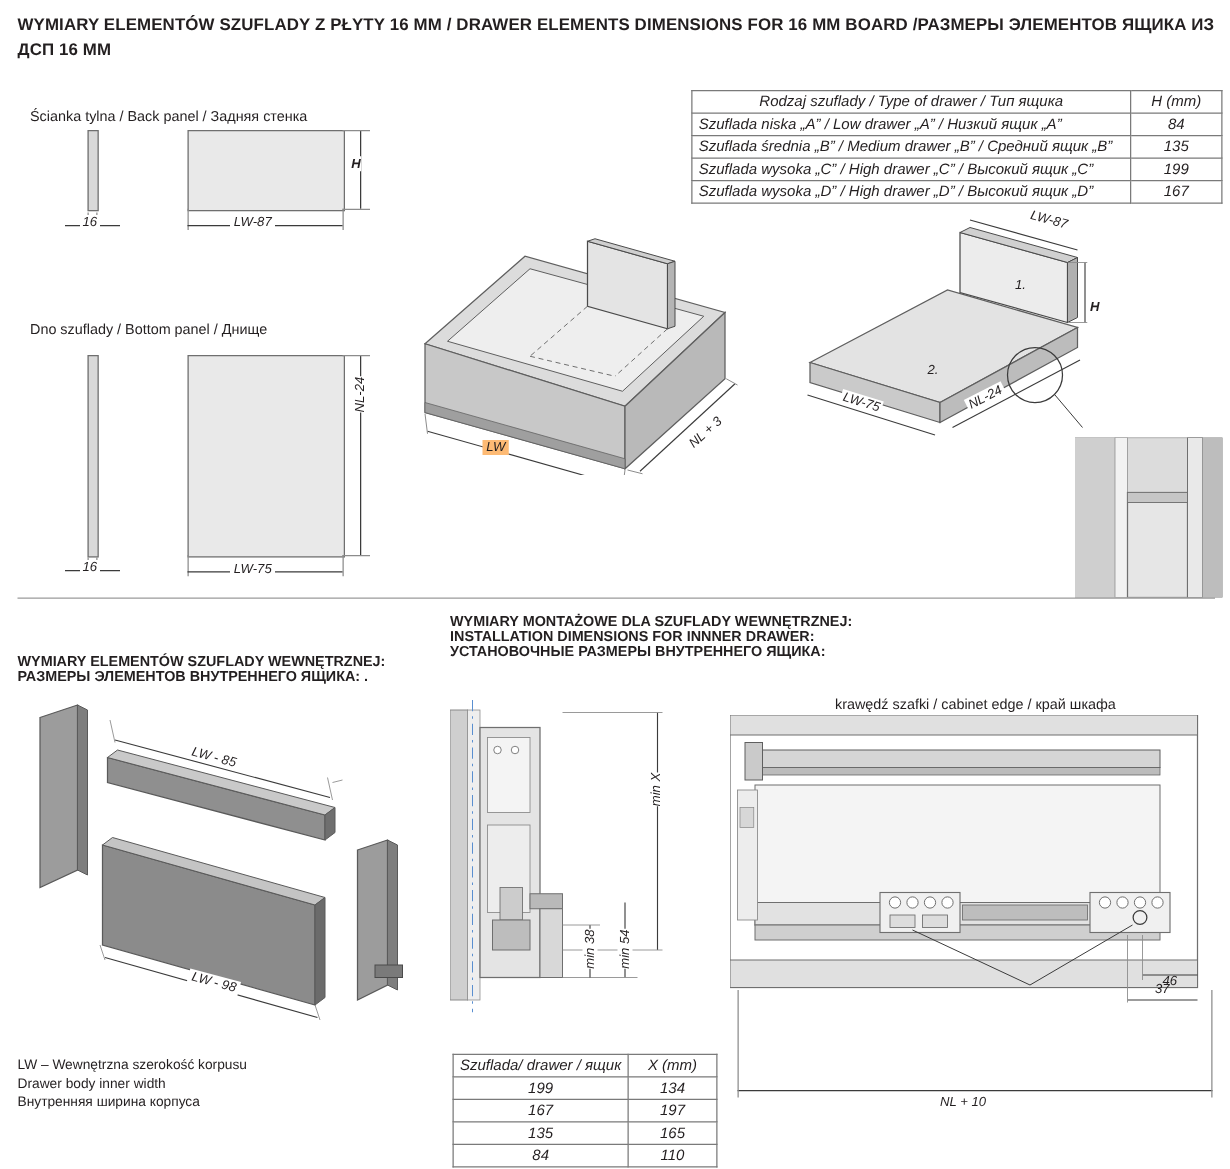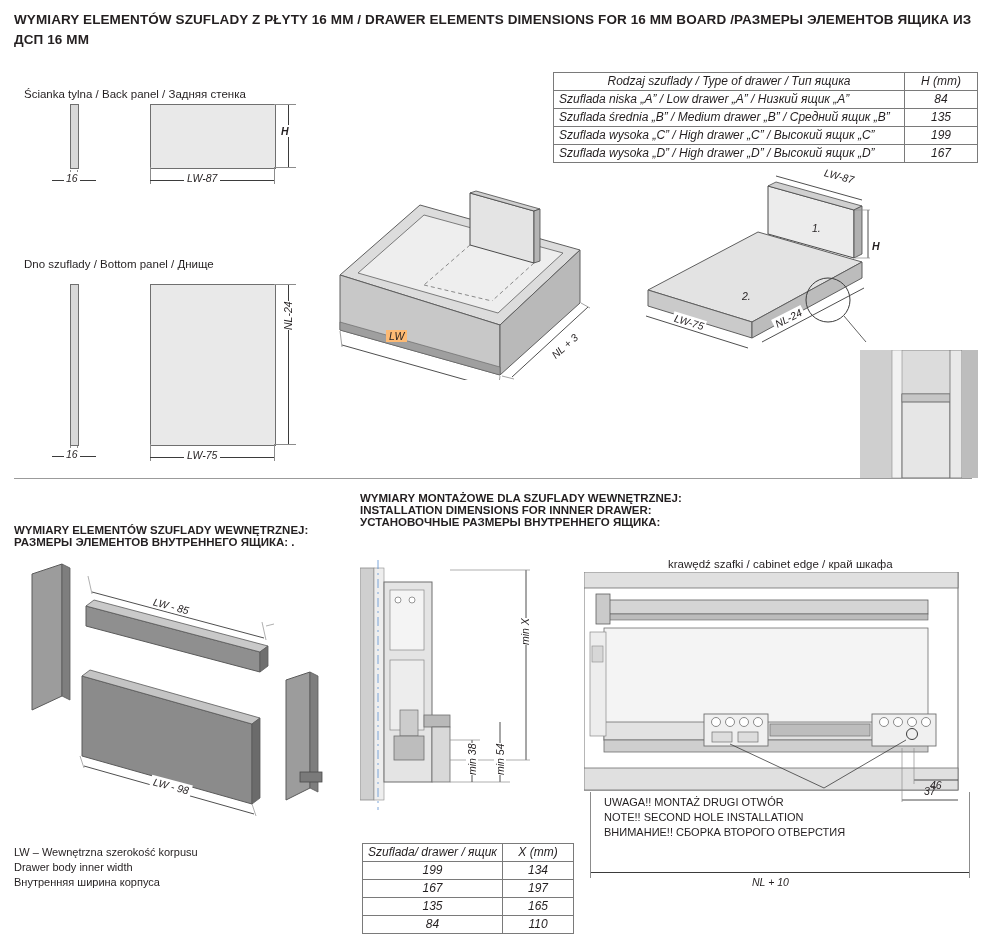--- a/index.html
+++ b/index.html
@@ -153,21 +153,21 @@
 
       <line x1="22" y1="200" x2="178" y2="244" stroke="#3b3b3b" stroke-width="0.9"></line>
       <line x1="20" y1="186" x2="22" y2="202" stroke="#8c8c8c" stroke-width="0.8"></line>
       <line x1="180" y1="231" x2="178" y2="246" stroke="#8c8c8c" stroke-width="0.8"></line>
 
       <line x1="192" y1="232" x2="268" y2="162" stroke="#3b3b3b" stroke-width="0.9"></line>
       <line x1="182" y1="231" x2="194" y2="234" stroke="#8c8c8c" stroke-width="0.8"></line>
       <line x1="261" y1="158" x2="270" y2="163" stroke="#8c8c8c" stroke-width="0.8"></line>
     </svg>
   </div>
-  <div class="abs dimtxt" style="left:386px; top:330px; background:#fdba74; padding:0 3px;">LW</div>
+  <div class="abs dimtxt" style="left:386px; top:352px; background:#fdba74; padding:0 3px;">LW</div>
   <div class="abs dimtxt" style="left:546px; top:340px; background:#fff; padding:0 3px; transform:rotate(-42deg);">NL + 3</div>
 
   <div class="abs" style="left:640px; top:170px;">
     <svg width="230" height="185" viewBox="0 0 230 185">
 
       <polygon points="8,120 118,62 222,92 112,152" fill="#e3e3e3" stroke="#5f5f5f" stroke-width="1"></polygon>
       <polygon points="8,120 8,136 112,168 112,152" fill="#cacaca" stroke="#5f5f5f" stroke-width="1"></polygon>
       <polygon points="112,152 222,92 222,108 112,168" fill="#bcbcbc" stroke="#5f5f5f" stroke-width="1"></polygon>
 
       <polygon points="128,16 214,40 214,88 128,64" fill="#ececec" stroke="#4a4a4a" stroke-width="1"></polygon>
@@ -369,19 +369,14 @@
   </div>
 
   <div class="abs dimtxt" style="left:924px; top:785px;">37</div>
   <div class="abs dimtxt" style="left:930px; top:779px;">46</div>
 
   <div class="abs dl-h" style="left:590px; top:872px; width:380px;"></div>
   <div class="abs ext" style="left:590px; top:792px; width:1px; height:86px;"></div>
   <div class="abs ext" style="left:969px; top:792px; width:1px; height:86px;"></div>
   <div class="abs dimtxt" style="left:752px; top:876px;">NL + 10</div>
 
-  <div class="abs note-txt" style="left:604px; top:795px; width:300px;">
-    <div>UWAGA!! MONTAŻ DRUGI OTWÓR</div>
-    <div>NOTE!! SECOND HOLE INSTALLATION</div>
-    <div>ВНИМАНИЕ!! СБОРКА ВТОРОГО ОТВЕРСТИЯ</div>
-  </div>
 
 </div>
 
 </body></html>

